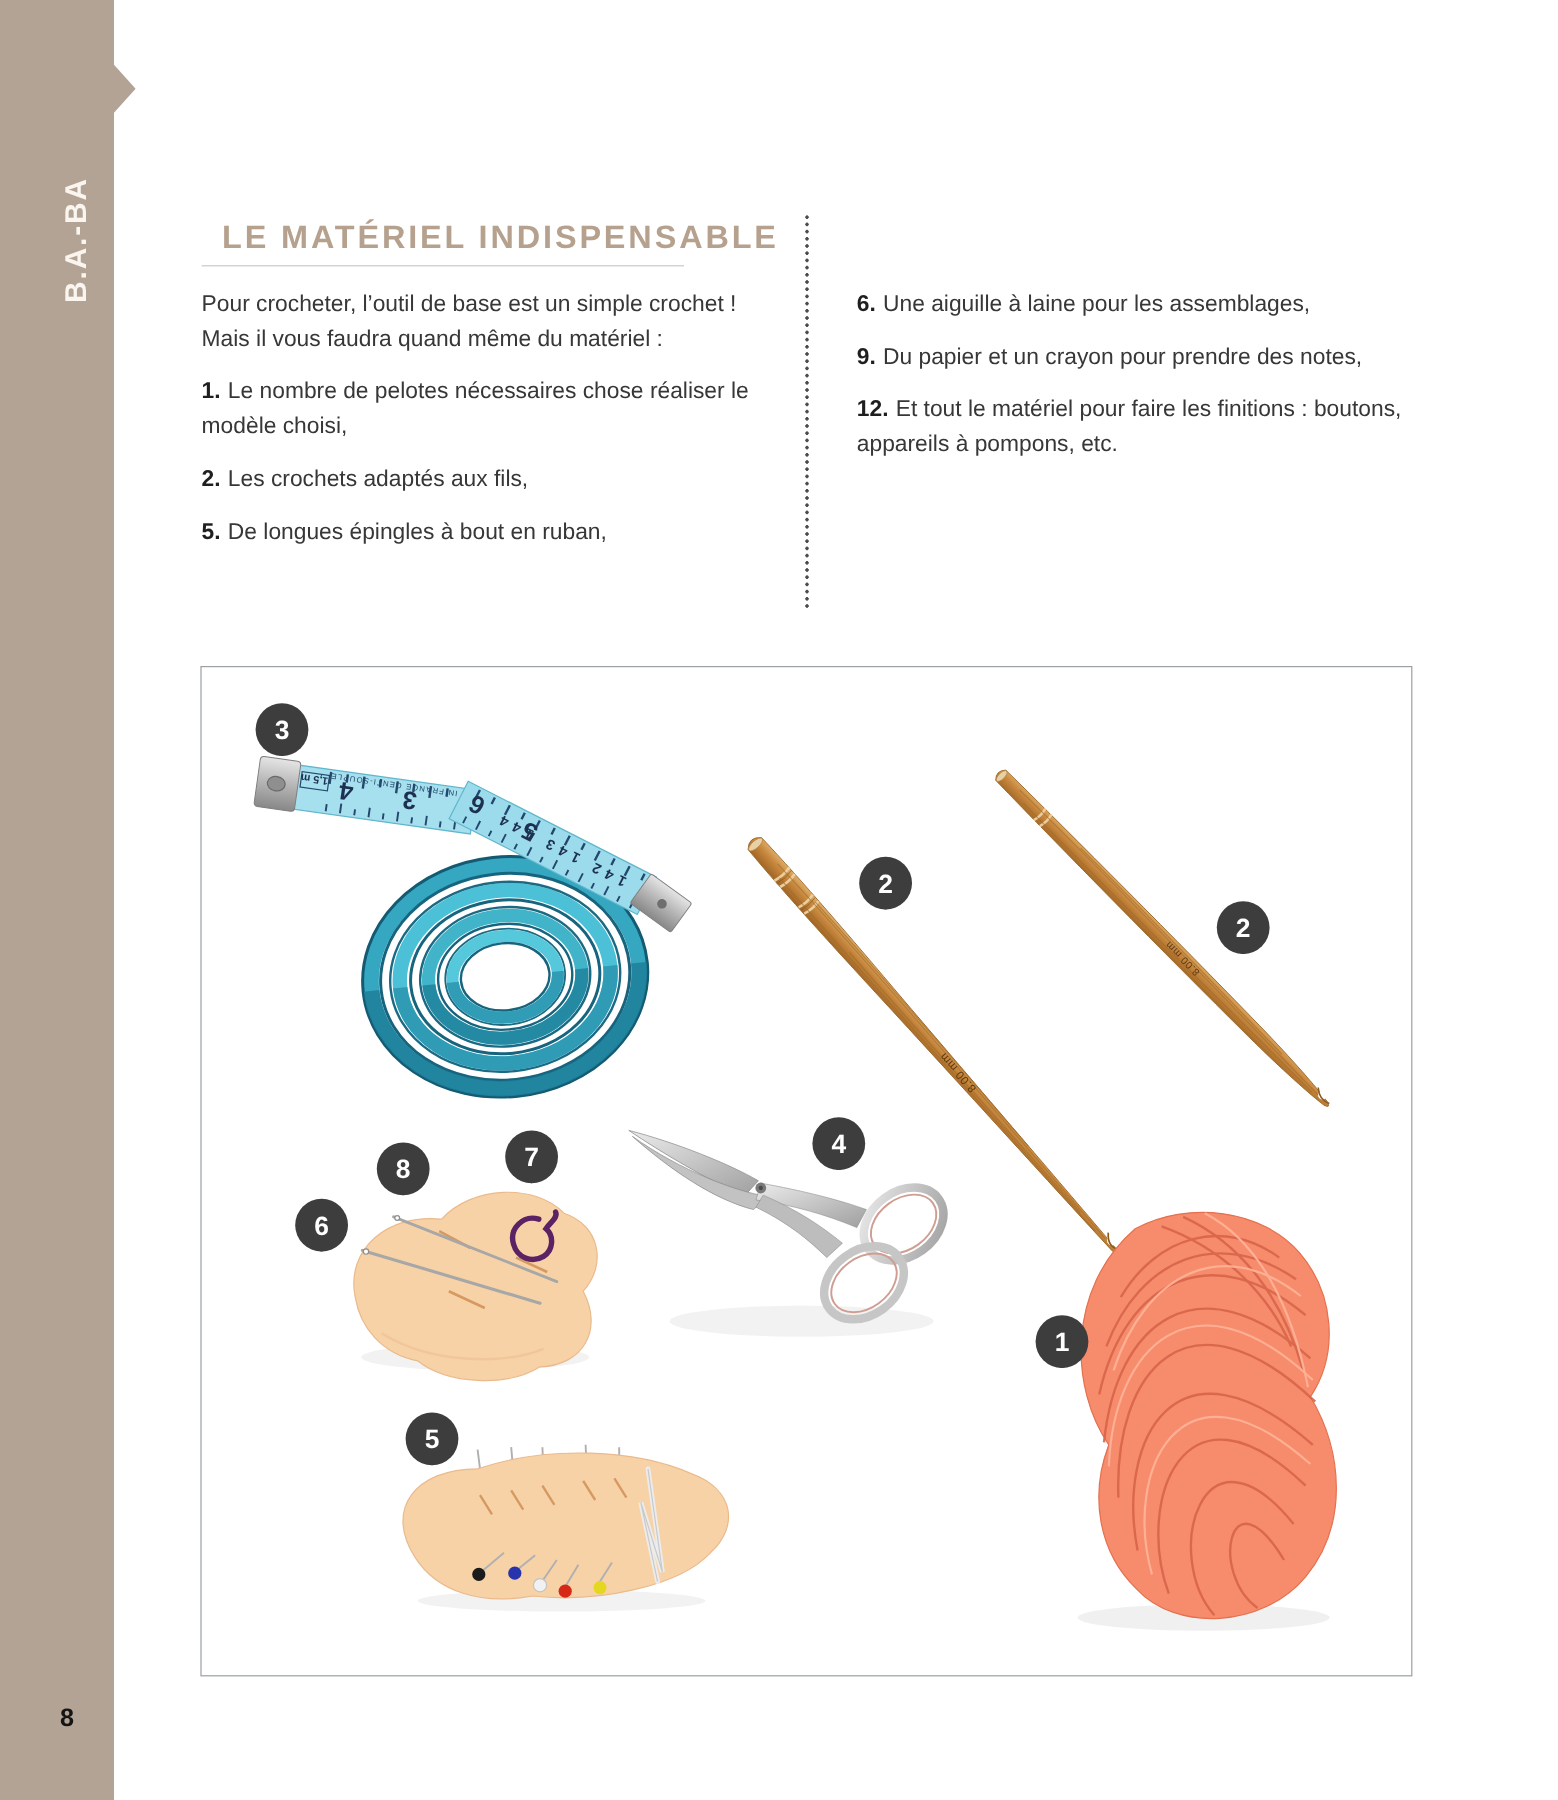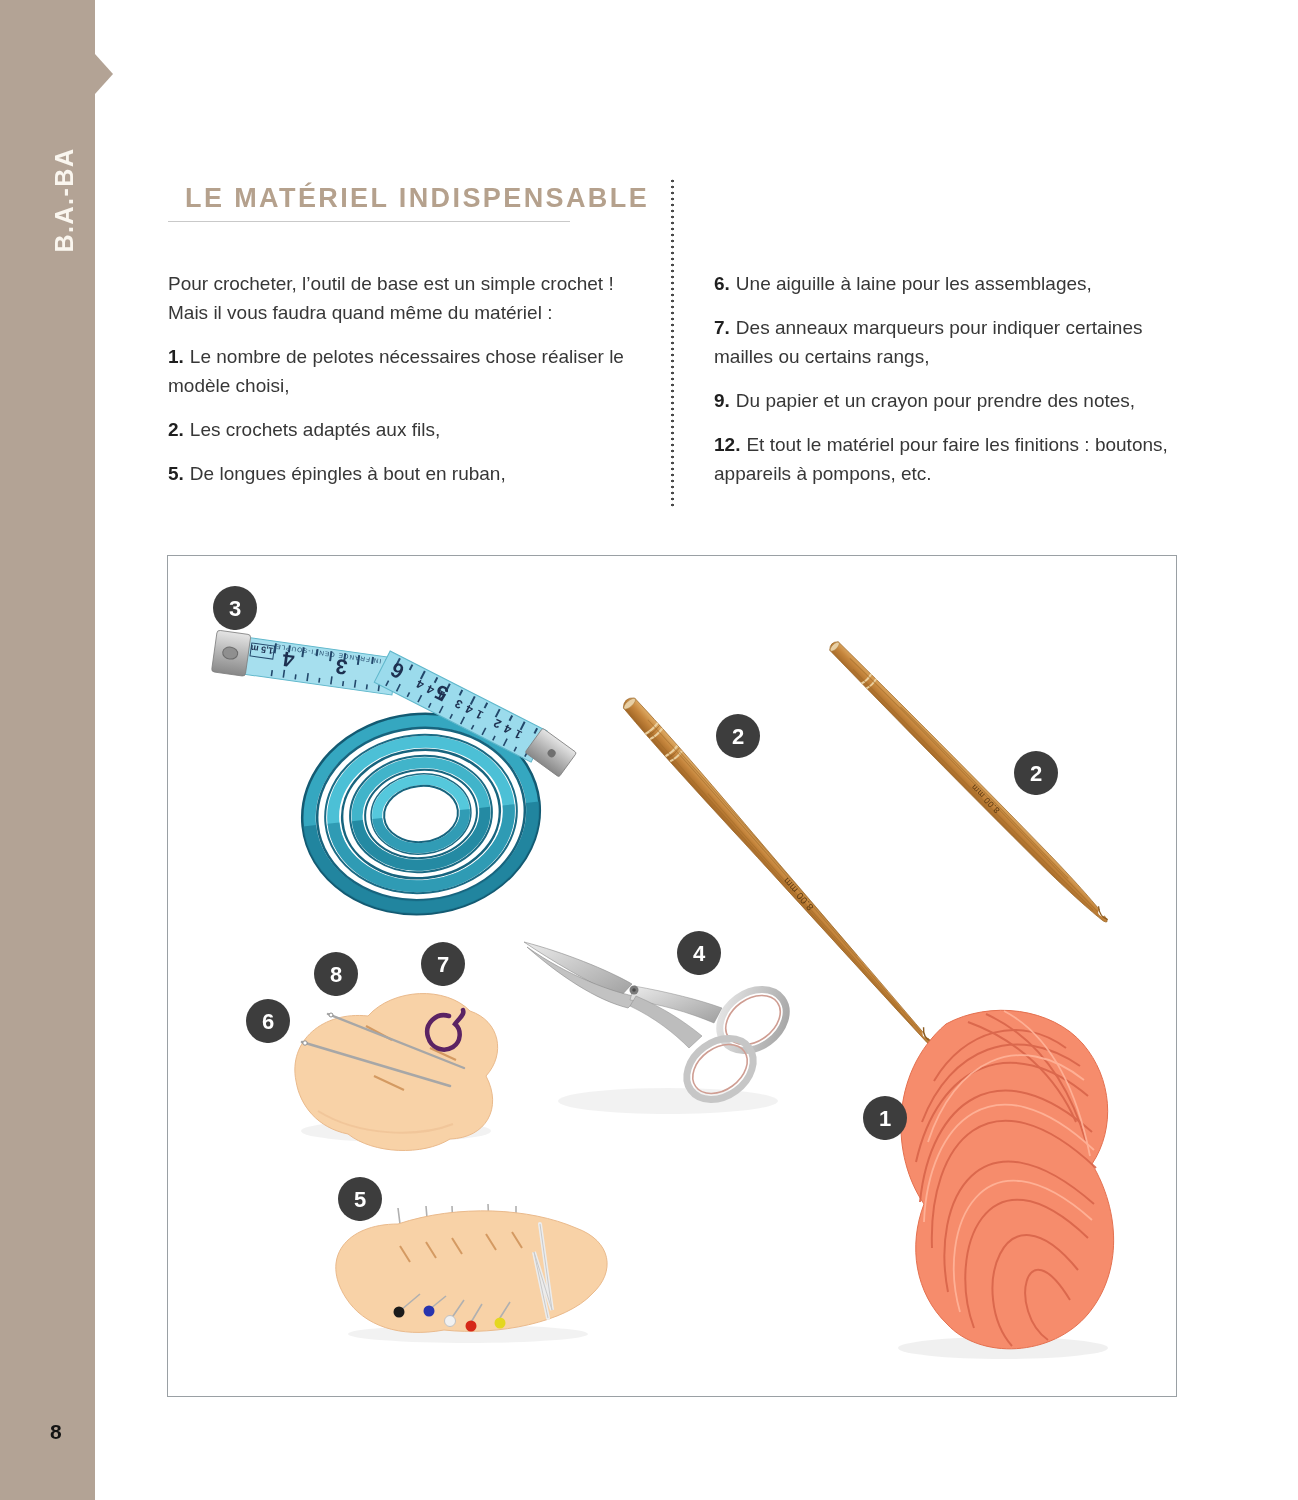--- a/index.html
+++ b/index.html
@@ -11,21 +11,21 @@
   .sidebar{position:absolute;left:0;top:0;width:95px;height:1500px;background:#b3a395;}
   .sidebar-chevron{position:absolute;left:95px;top:54px;width:0;height:0;
     border-left:18px solid #b3a395;border-top:20px solid transparent;border-bottom:20px solid transparent;}
   .sidebar-label{position:absolute;left:64px;top:200px;transform:translate(-50%,-50%) rotate(-90deg);
     color:#faf6ef;font-weight:bold;font-size:25px;letter-spacing:1.5px;white-space:nowrap;}
   .page-number{position:absolute;left:50px;top:1420px;font-size:21px;font-weight:bold;color:#141414;}
   
   .article-title{position:absolute;left:168px;top:183px;font-size:27px;font-weight:bold;
     letter-spacing:2.4px;color:#b5a18d;margin-left:17px;}
   .title-rule{position:absolute;left:168px;top:221px;width:402px;height:0;border-top:1px solid #c9c9c9;}
-  .col{position:absolute;top:239px;font-size:19px;line-height:29px;color:#373737;margin-top:30px;}
+  .col{position:absolute;top:239px;font-size:19px;line-height:29px;color:#373737;}
   .col-left{left:168px;width:478px;}
   .col-right{left:714px;width:470px;}
   .col p{margin:0 0 15px 0;}
   .item b{color:#1f1f1f;margin-right:6px;}
   .divider{position:absolute;left:671px;top:178px;width:3px;height:330px;
     background-image:radial-gradient(circle, #4a4a4a 1.2px, transparent 1.6px);
     background-size:3px 6px;background-repeat:repeat-y;}
   
   .figure{position:absolute;left:167px;top:555px;width:1010px;height:842px;
     border:1px solid #9aa0a4;box-sizing:border-box;background:#fff;}
@@ -49,21 +49,20 @@
   <p class="intro">Pour crocheter, l’outil de base est un simple crochet ! Mais il vous faudra quand même du matériel :</p>
   <p class="item"><b>1.</b><span>Le nombre de pelotes nécessaires chose réaliser le modèle choisi,</span></p>
   <p class="item"><b>2.</b><span>Les crochets adaptés aux fils,</span></p>
   <p class="item"><b>5.</b><span>De longues épingles à bout en ruban,</span></p>
 </div>
 
 <div class="divider"></div>
 
 <div class="col col-right">
   <p class="item"><b>6.</b><span>Une aiguille à laine pour les assemblages,</span></p>
-  <p class="item"><b>7.</b><span>Des anneaux marqueurs pour indiquer certaines mailles ou certains rangs,</span></p>
   <p class="item"><b>9.</b><span>Du papier et un crayon pour prendre des notes,</span></p>
   <p class="item"><b>12.</b><span>Et tout le matériel pour faire les finitions : boutons, appareils à pompons, etc.</span></p>
 </div>
 
 <div class="figure">
 <svg viewBox="0 0 1008 840" xmlns="http://www.w3.org/2000/svg">
   <defs>
     <linearGradient id="gMetal" x1="0" y1="0" x2="0" y2="1">
       <stop offset="0" stop-color="#e5e5e5"></stop>
           <stop offset=".5" stop-color="#b5b5b5"></stop>

